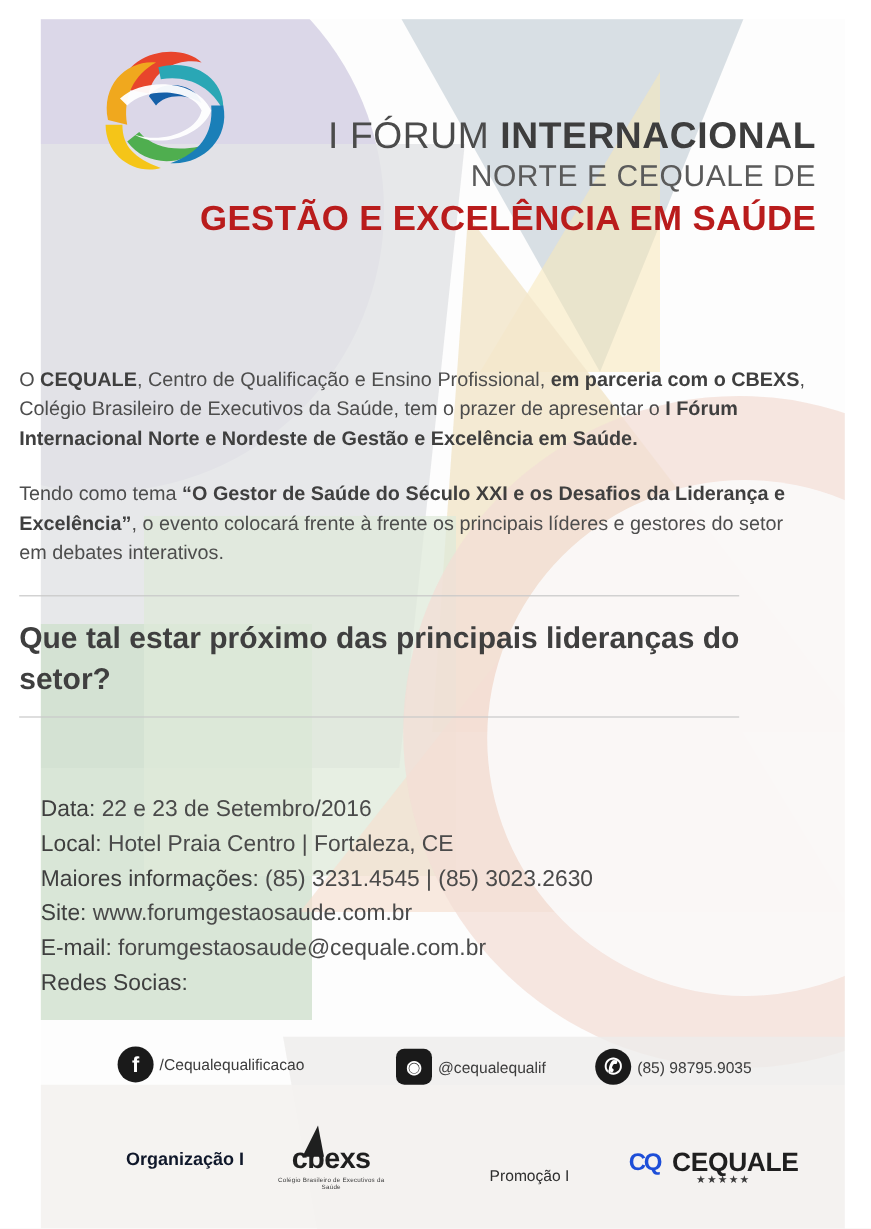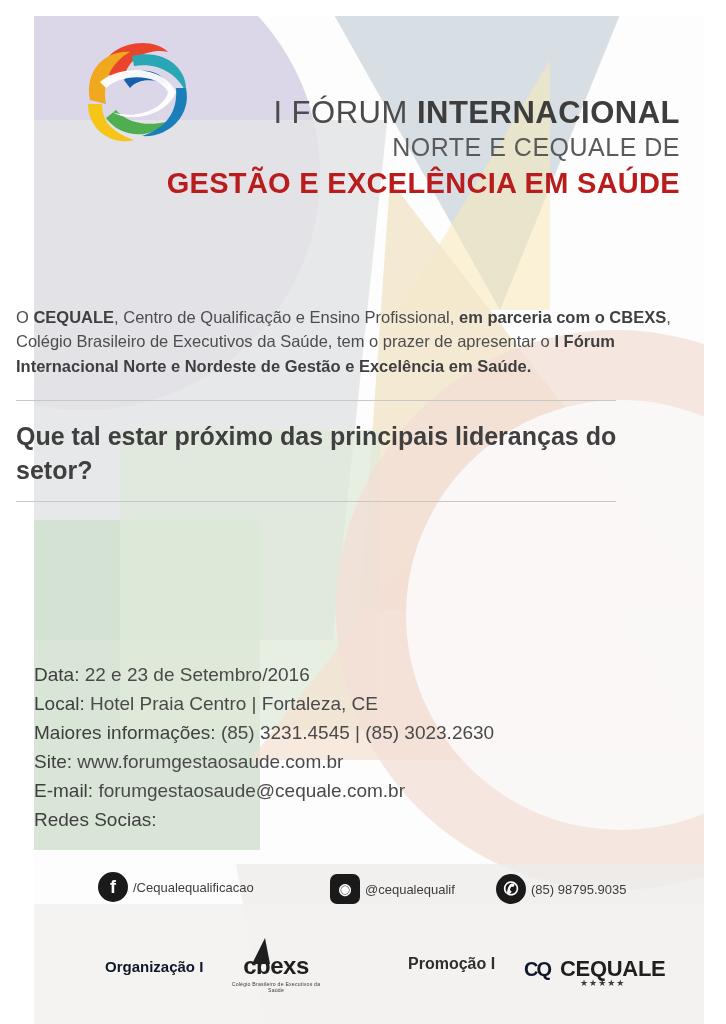--- a/index.html
+++ b/index.html
@@ -279,23 +279,23 @@
     position: absolute;
     left: 105px;
     top: 18px;
     font-size: 15px;
     font-weight: bold;
     color: #0f172a;
   }
   .promo {
     position: absolute;
     left: 408px;
-    top: 15px;
-    font-size: 16px;
-    font-weight: bold;
+    top: 32px;
+    font-size: 13px;
+    font-weight: normal;
     color: #2e2e2e;
   }
   .cbexs-logo {
     position: absolute;
     left: 228px;
     top: 12px;
     width: 96px;
     text-align: center;
   }
   .cbexs-word {
@@ -322,21 +322,21 @@
     position: absolute;
     left: 524px;
     top: 12px;
     width: 120px;
   }
   .cq-mark {
     position: absolute;
     left: 0; top: 6px;
     font-size: 20px;
     font-weight: bold;
-    color: #0f172a;
+    color: #1d4ed8;
     letter-spacing: -2px;
   }
   .cq-word {
     position: absolute;
     left: 36px; top: 4px;
     font-size: 22px;
     font-weight: bold;
     color: #1f1f1f;
     letter-spacing: -.3px;
   }
@@ -394,20 +394,23 @@
         <div class="title-l2">NORTE E CEQUALE DE</div>
         <div class="title-l3">GESTÃO E EXCELÊNCIA EM SAÚDE</div>
       </div>
     </div>
 
     <div class="body-text">
       <p class="para">
         <span>O </span><b>CEQUALE</b><span>, Centro de Qualificação e Ensino Profissional, </span><b>em parceria com o CBEXS</b><span>, Colégio Brasileiro de Executivos da Saúde, tem o prazer de apresentar o </span><b>I Fórum Internacional Norte e Nordeste de Gestão e Excelência em Saúde.</b>
       </p>
 
+      <p class="para">
+        <span>Tendo como tema </span><b>“O Gestor de Saúde do Século XXI e os Desafios da Liderança e Excelência”</b><span>, o evento colocará frente à frente os principais líderes e gestores do setor em debates interativos.</span>
+      </p>
 
       <hr class="rule">
 
       <div class="headline">Que tal estar próximo das principais lideranças do setor?</div>
 
       <hr class="rule">
     </div>
 
     <div class="info">
       <div class="info-line">

